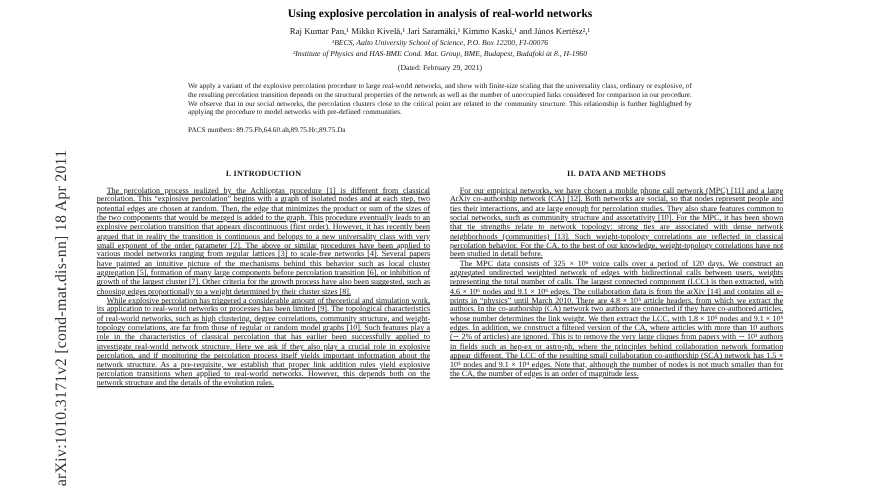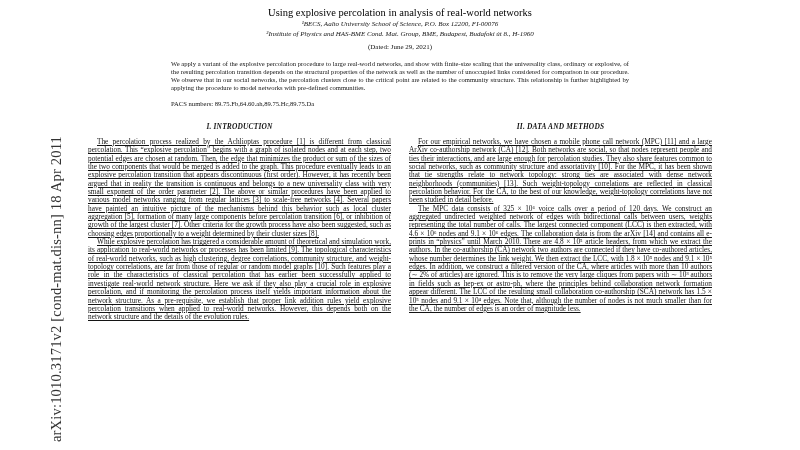--- a/index.html
+++ b/index.html
@@ -17,21 +17,21 @@
     left:48px; top:136px;
     writing-mode:vertical-rl;
     transform:rotate(180deg);
     white-space:nowrap;
     font-size:14.5px;
     letter-spacing:0.2px;
     color:#333;
     font-family:"Liberation Serif","DejaVu Serif",serif;
   }
   header { padding-top:7px; text-align:center; }
-  .title  { font-size:10.5px; font-weight:normal; color:#000; }
+  .title  { font-size:10.5px; font-weight:bold; color:#000; }
   .authors{ font-size:8px; margin-top:6px; }
   .affil  { font-size:7px; font-style:italic; margin-top:2px; }
   .dated  { font-size:7px; margin-top:5px; }
   .abstract {
     width:458px; margin:9px auto 0;
     font-size:6.6px; line-height:7.9px;
     text-align:justify;
   }
   .pacs { width:458px; margin:8px auto 0; font-size:6.6px; }
   .columns {
@@ -40,37 +40,37 @@
     margin-top:11px;
   }
   .col {
     flex:1;
     font-size:7.3px; line-height:8.35px;
     text-align:justify;
   }
   .sec-heading {
     text-align:center; font-weight:bold;
     font-size:7.4px; letter-spacing:0.2px;
-    margin:5px 0 7px;
-    font-style:italic;
+    margin:21px 0 7px;
   }
   .col p { text-indent:9px; margin:0;text-decoration:underline; }
 </style>
 </head>
 <body>
 
 <div class="page">
 
   <div class="arxiv-stamp">arXiv:1010.3171v2  [cond-mat.dis-nn]  18 Apr 2011</div>
 
   <header>
     <div class="title">Using explosive percolation in analysis of real-world networks</div>
+    <div class="authors">Raj Kumar Pan,¹ Mikko Kivelä,¹ Jari Saramäki,¹ Kimmo Kaski,¹ and János Kertész²,¹</div>
     <div class="affil">¹BECS, Aalto University School of Science, P.O. Box 12200, FI-00076</div>
     <div class="affil">²Institute of Physics and HAS-BME Cond. Mat. Group, BME, Budapest, Budafoki út 8., H-1960</div>
-    <div class="dated">(Dated: June 29, 2021)</div>
+    <div class="dated">(Dated: February 29, 2021)</div>
   </header>
 
   <div class="abstract">We apply a variant of the explosive percolation procedure to large real-world networks, and show with finite-size scaling that the universality class, ordinary or explosive, of the resulting percolation transition depends on the structural properties of the network as well as the number of unoccupied links considered for comparison in our procedure. We observe that in our social networks, the percolation clusters close to the critical point are related to the community structure. This relationship is further highlighted by applying the procedure to model networks with pre-defined communities.</div>
 
   <div class="pacs">PACS numbers: 89.75.Fb,64.60.ah,89.75.Hc,89.75.Da</div>
 
   <div class="columns">
 
     <div class="col">
       <div class="sec-heading">I. INTRODUCTION</div>

